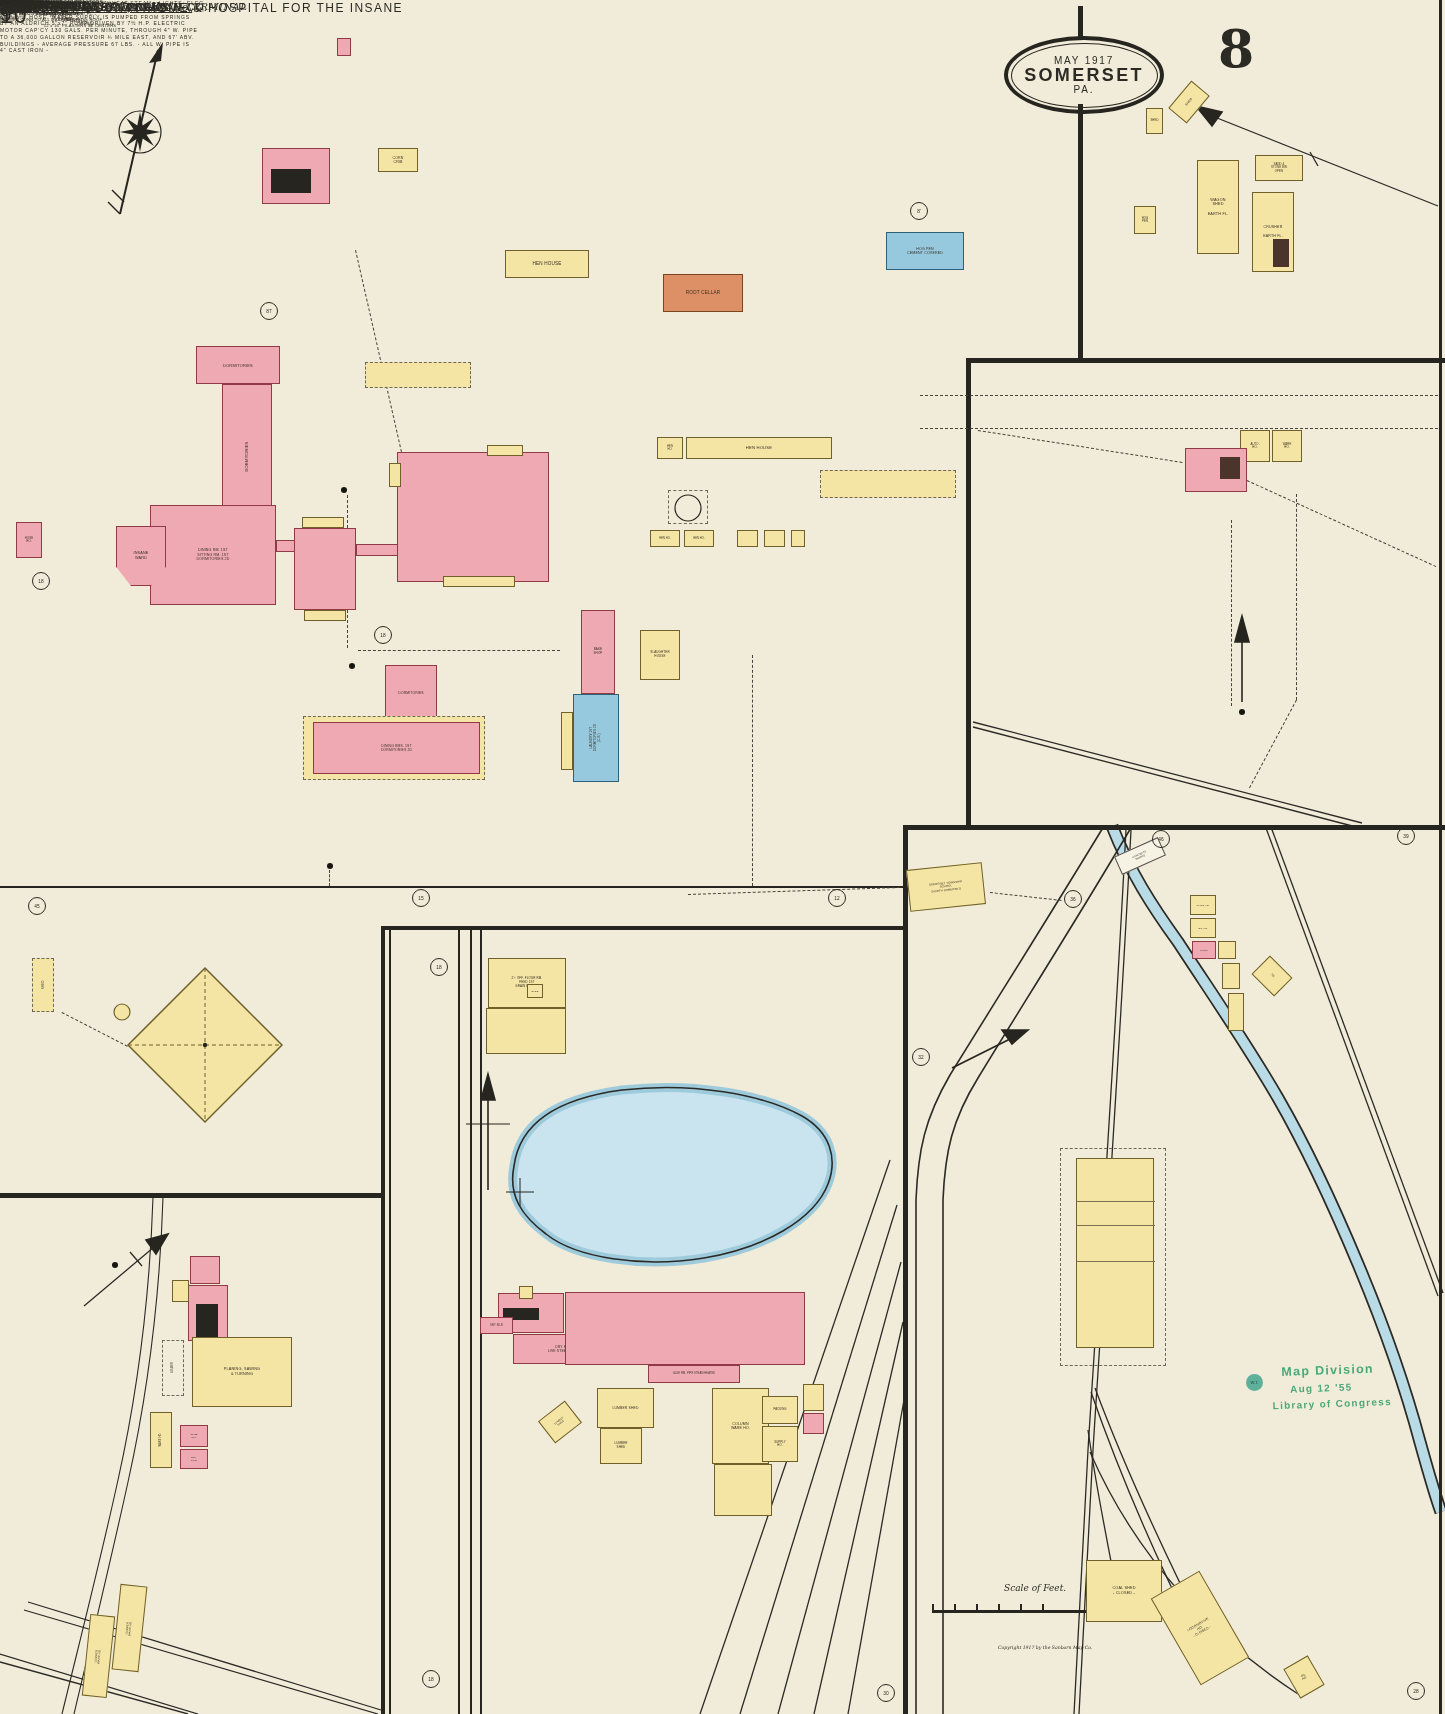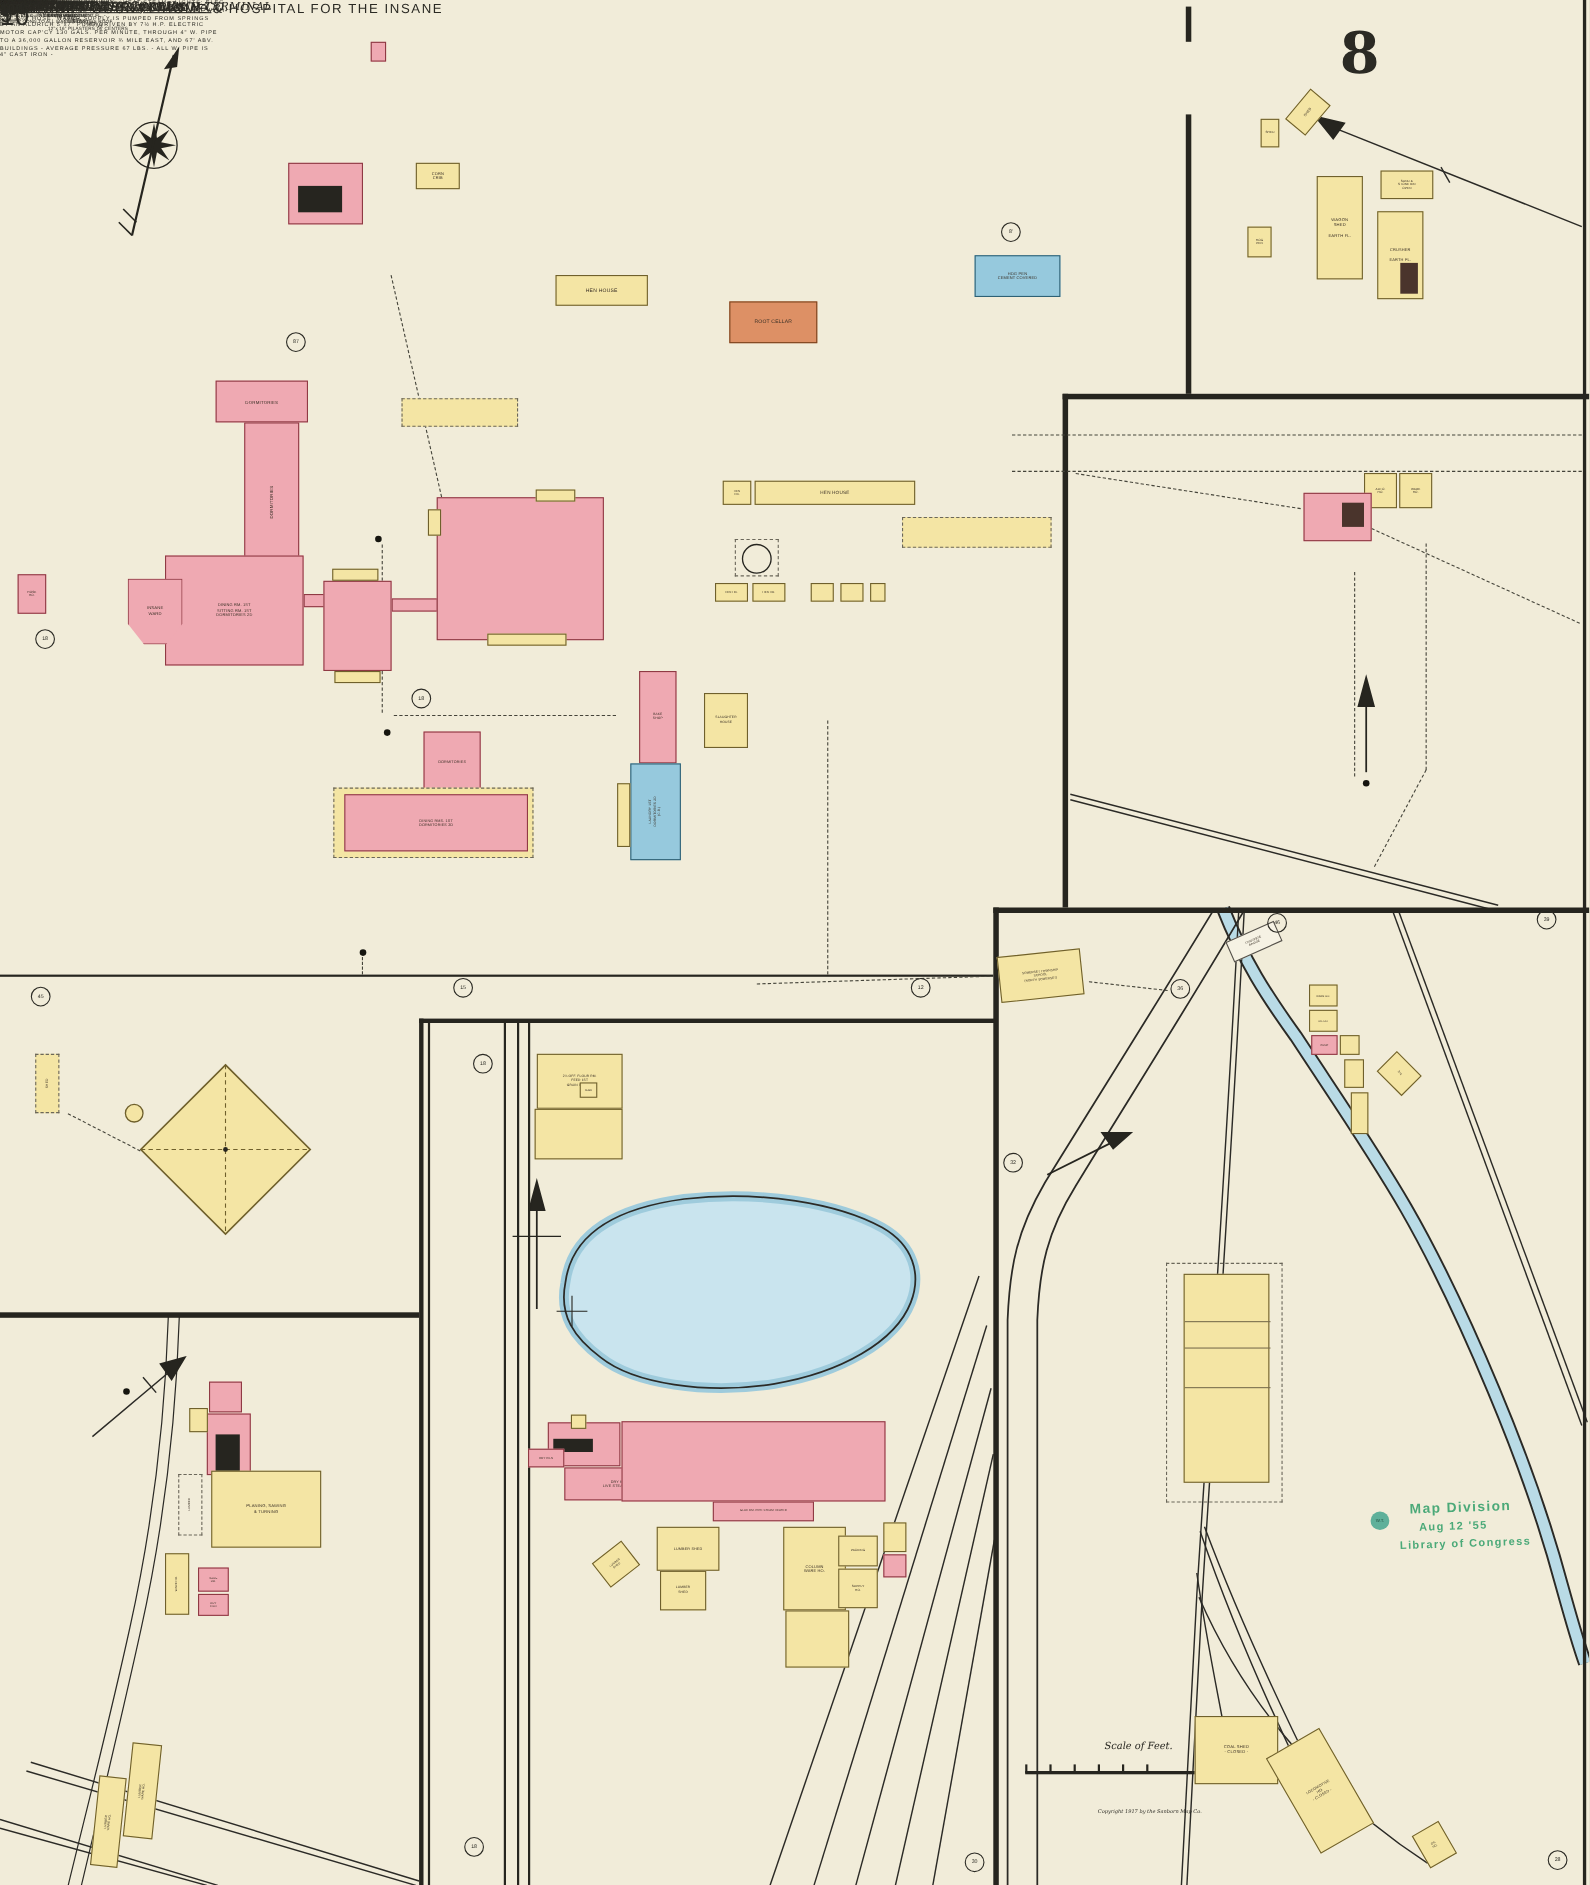--- a/index.html
+++ b/index.html
@@ -37,20 +37,25 @@
   .wtdot{position:absolute;left:1246px;top:1374px;width:17px;height:17px;border-radius:50%;
         background:#5fb09a;color:#1c4a3c;font-size:4px;display:flex;align-items:center;justify-content:center;}
   .scaletitle{position:absolute;left:1004px;top:1583px;font-size:9px;}
   .copyright{position:absolute;left:998px;top:1645px;font-size:4.6px;}
 </style>
 </head>
 <body>
 
 <div class="page" id="map">
 
+  <div class="oval">
+    <span class="d">MAY 1917</span>
+    <span class="cty">SOMERSET</span>
+    <span class="st">PA.</span>
+  </div>
   <div class="sheetnum">8</div>
 
   <div class="stamp">
     <div class="s1">Map Division</div>
     <div class="s2">Aug 12 '55</div>
     <div class="s3">Library of Congress</div>
   </div>
   <div class="wtdot">W.T.</div>
 
   <div class="scaletitle i">Scale of Feet.</div>

